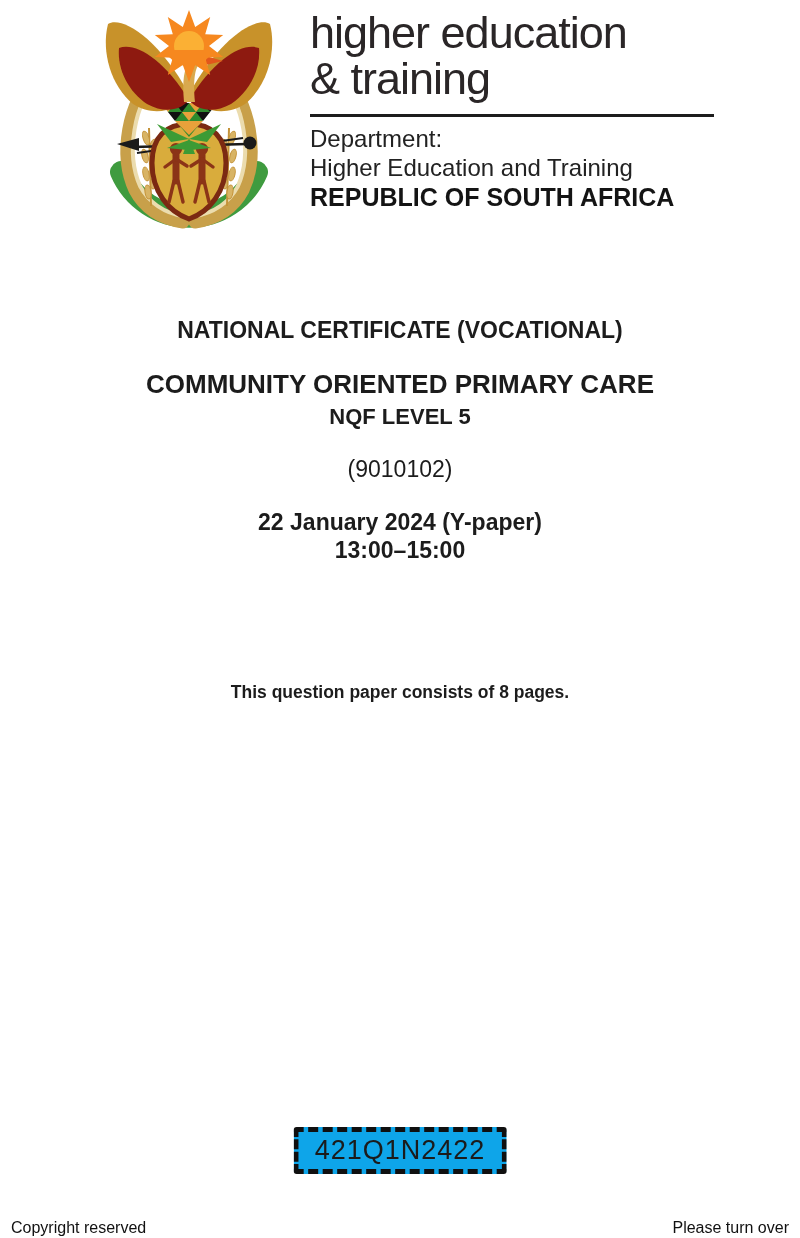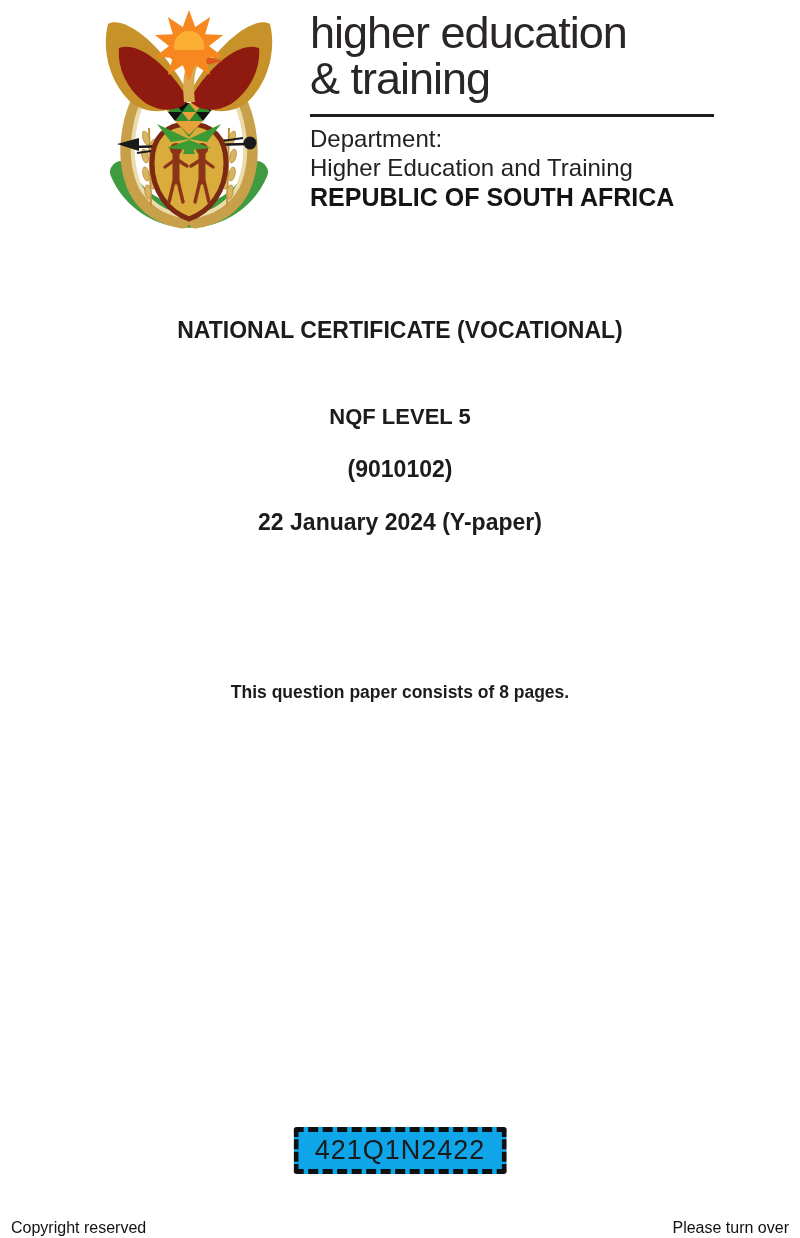--- a/index.html
+++ b/index.html
@@ -14,21 +14,21 @@
   .masthead-text { position:absolute; left:300px; top:10px; width:412px; }
   .brand-line { font-size:45px; line-height:46px; font-weight:normal; color:#2a2627; letter-spacing:-1px; }
   .mast-rule { width:404px; height:3px; background:#1d1d1d; margin:12px 0 7px 0; }
   .dept-label, .dept-name { font-size:24px; line-height:29px; color:#222; }
   .country { font-size:25px; line-height:31px; font-weight:bold; color:#141414; }
   
   .cline { position:absolute; left:0; width:100%; text-align:center; white-space:pre; }
   .t-cert   { top:317px; font-size:23px; font-weight:bold; }
   .t-subject{ top:369px; font-size:26px; font-weight:bold; }
   .t-level  { top:404px; font-size:22px; font-weight:bold; }
-  .t-code   { top:456px; font-size:23px; font-weight:bold; }
+  .t-code   { top:456px; font-size:23px; font-weight:normal; }
   .t-date   { top:509px; font-size:23px; font-weight:bold; }
   .t-time   { top:537px; font-size:23px; font-weight:bold; }
   .t-pages  { top:682px; font-size:17.5px; font-weight:bold; }
   
   .code-box {
     position:absolute; top:1127px; left:50%; transform:translateX(-50%);
     border:5px dashed #101010; border-radius:3px;
     padding:3px 16px; font-size:27px; letter-spacing:1px; color:#1b1b1b;
     background:#0ea5e9;
   }
@@ -140,23 +140,25 @@
   <div class="masthead-text">
     <div class="brand-line">higher education</div>
     <div class="brand-line">&amp; training</div>
     <div class="mast-rule"></div>
     <div class="dept-label">Department:</div>
     <div class="dept-name">Higher Education and Training</div>
     <div class="country">REPUBLIC OF SOUTH AFRICA</div>
   </div>
 
   <div class="cline t-cert">NATIONAL CERTIFICATE (VOCATIONAL)</div>
+  <div class="cline t-subject">COMMUNITY ORIENTED PRIMARY CARE</div>
   <div class="cline t-level">NQF LEVEL 5</div>
   <div class="cline t-code">(9010102)</div>
   <div class="cline t-date">22 January 2024 (Y-paper)</div>
+  <div class="cline t-time">13:00–15:00</div>
   <div class="cline t-pages">This question paper consists of 8 pages.</div>
 
   <div class="code-box">
     <span>421Q1N2422</span>
   </div>
 
   <div class="footer-left">Copyright reserved</div>
   <div class="footer-right">Please turn over</div>
 
 </div>

